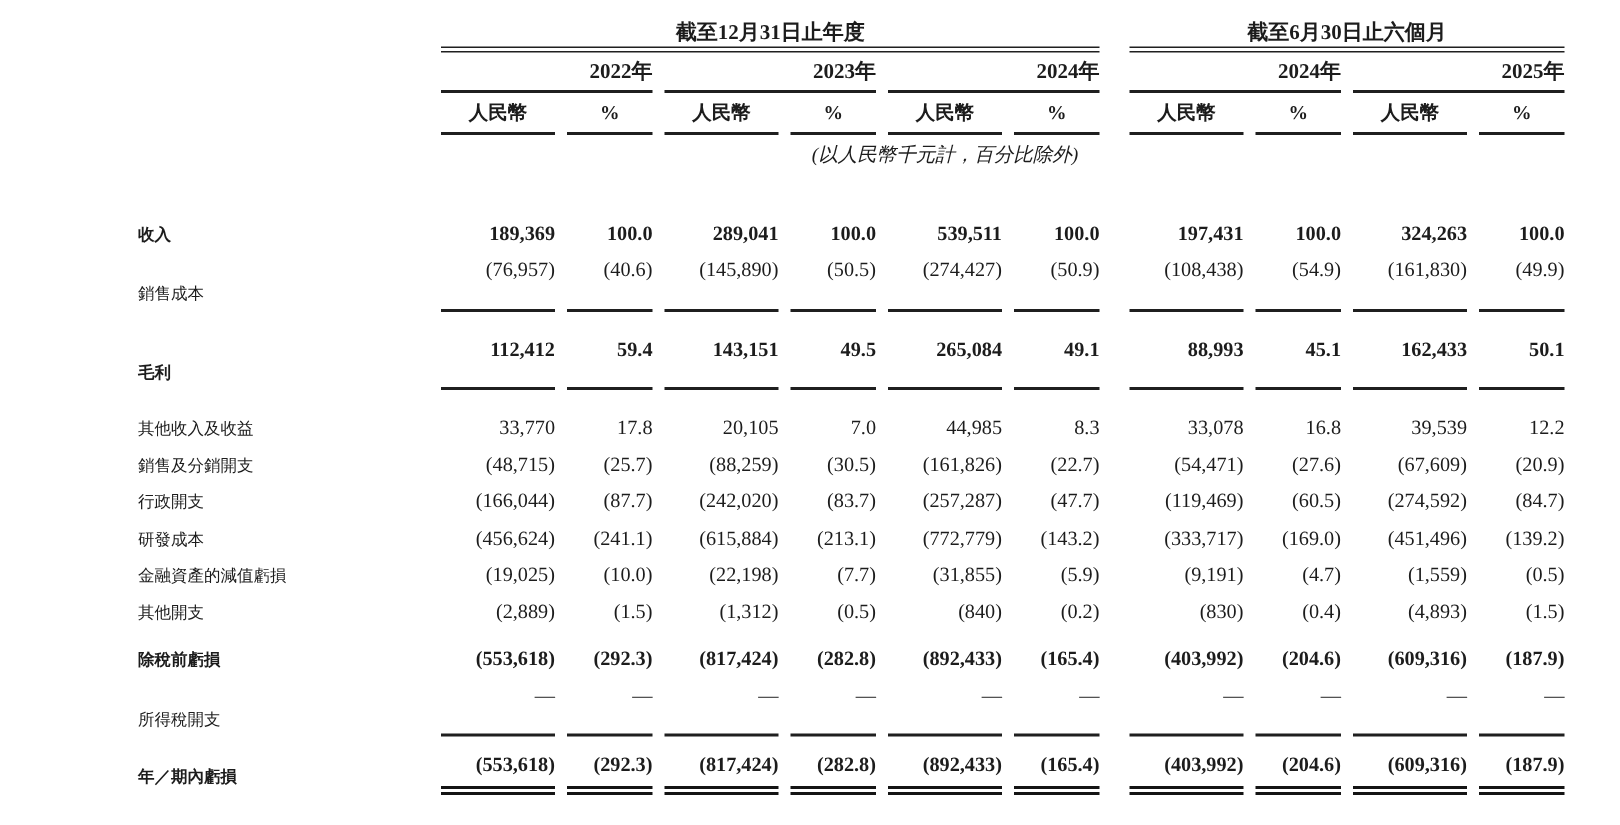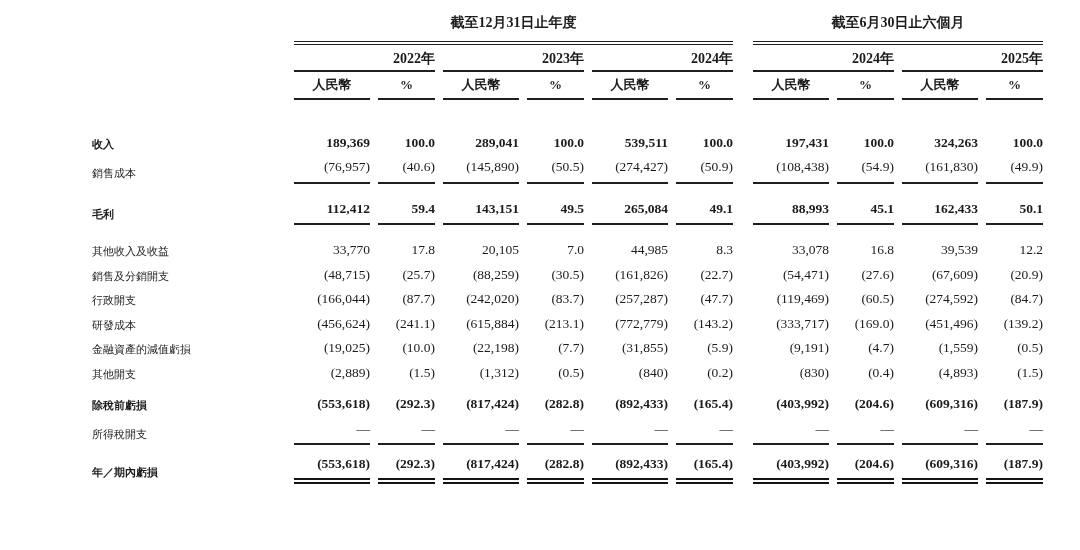--- a/index.html
+++ b/index.html
@@ -26,21 +26,21 @@
     line-height: 1.22;
     padding: 4px 0;
     vertical-align: bottom;
     font-weight: normal;
   }
 
   
   th.grp {
     font-weight: 700; text-align: center; white-space: nowrap;
     font-size: 14px;
-    padding-bottom: 10px;
+    padding-bottom: 0;
     border-bottom: 4px double #1f1f1f;
   }
   th.yr {
     font-weight: 700; text-align: right; white-space: nowrap;
     font-size: 14px;
     padding-top: 5px; padding-bottom: 3px;
     border-bottom: 2.5px solid #1f1f1f;
   }
   th.sub {
     font-weight: 700; text-align: center; white-space: nowrap;
@@ -52,21 +52,21 @@
     font-style: italic; font-size: 13px; text-align: center;
     white-space: nowrap; padding-top: 5px; padding-bottom: 2px;
   }
   td.note2 { padding-top: 8px; }
 
   
   td.lbl { text-align: left; font-size: 11px; white-space: nowrap; }
   td.num { text-align: right; white-space: nowrap; font-size: 13.5px; }
   tr.bold td { font-weight: 700; }
 
-  tr.rule-single td.num { border-bottom: 2px solid #1f1f1f; padding-bottom: 6px; }
+  tr.rule-single td.num { border-bottom: 2px solid #1f1f1f; padding-bottom: 17px; }
   tr.rule-double td.num { border-bottom: 6px double #141414; padding-bottom: 5px; }
 
   tr.gap-first td { padding-top: 35px; }
   tr.gap-lg td { padding-top: 17px; }
   tr.gap-md td { padding-top: 11px; }
 
   td.sp, td.blank { padding: 0; }
 </style>
 </head>
 <body>
@@ -110,20 +110,27 @@
         <th class="sub">人民幣</th>
         <th class="sub">%</th>
         <th class="sub">人民幣</th>
         <th class="sub">%</th>
         <td class="sp"></td>
         <th class="sub">人民幣</th>
         <th class="sub">%</th>
         <th class="sub">人民幣</th>
         <th class="sub">%</th>
       </tr>
+      <tr>
+        <td class="blank"></td>
+        <td colspan="3"></td>
+        <td class="note" colspan="3">(以人民幣千元計，百分比除外)</td>
+        <td class="sp"></td>
+        <td colspan="4"></td>
+      </tr>
     </thead>
     <tbody id="table-body">
         <tr class="bold gap-first">
           <td class="lbl">收入</td>
           <td class="num">189,369</td>
           <td class="num">100.0</td>
           <td class="num">289,041</td>
           <td class="num">100.0</td>
           <td class="num">539,511</td>
           <td class="num">100.0</td>

